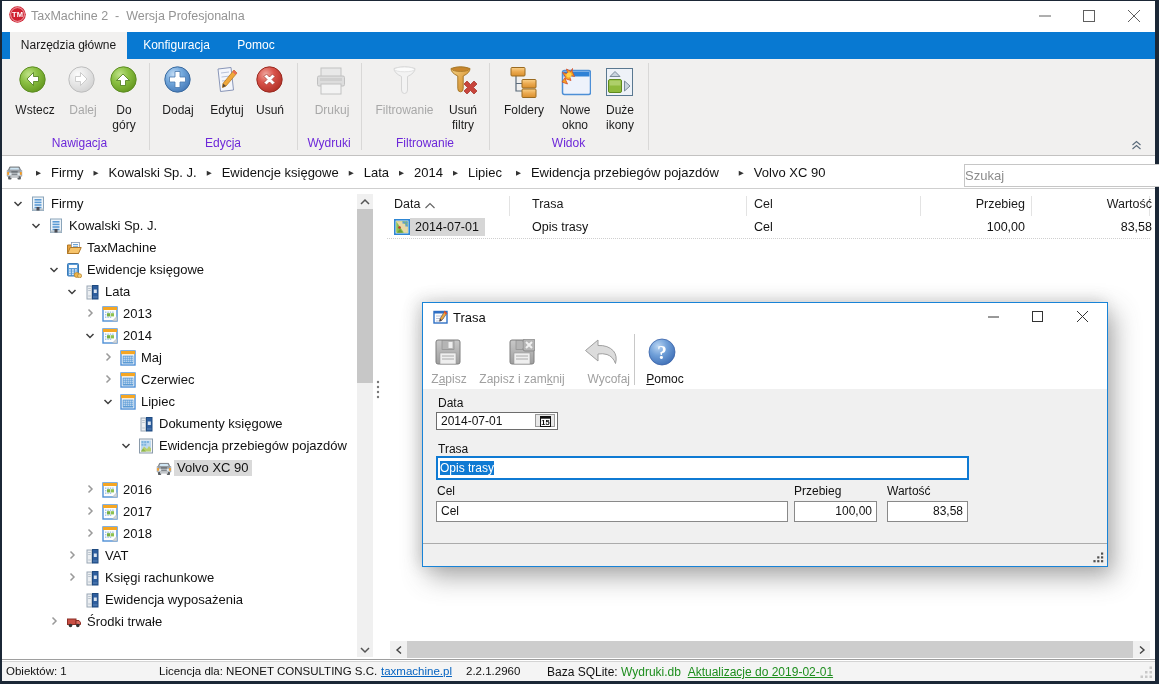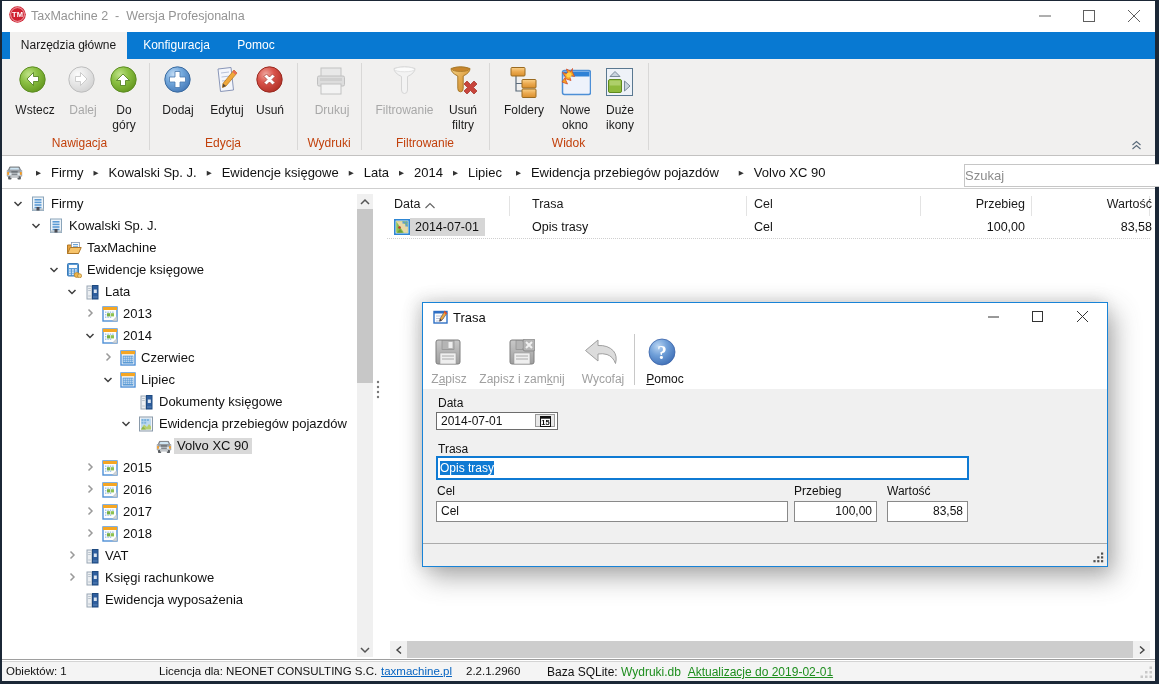--- a/index.html
+++ b/index.html
@@ -16,21 +16,21 @@
 .tabbar { position:absolute; left:2px; top:32px; right:4px; height:27px; background:#0879d2; }
 .tab { position:absolute; top:0; height:27px; line-height:27px; font-size:12px; color:#fff; text-align:center; }
 .tab.active { background:#f1f0ef; color:#1a1a1a; }
 
 
 .ribbon { position:absolute; left:2px; top:59px; right:4px; height:97px; background:#f1f0ef; border-bottom:1px solid #c3c2c1; }
 .rsep { position:absolute; top:4px; width:1px; height:87px; background:#d9d8d7; }
 .rbtn { position:absolute; top:44px; text-align:center; font-size:12px; color:#1c1c1c; line-height:15px; }
 .rbtn.dis { color:#a8a8a8; }
 .ricon { position:absolute; top:7px; }
-.glabel { position:absolute; top:77px; font-size:12px; color:#c2410c; text-align:center; }
+.glabel { position:absolute; top:77px; font-size:12px; color:#6d28d9; text-align:center; }
 
 
 .crumbbar { position:absolute; left:2px; top:157px; right:4px; height:32px; background:#fff; border-bottom:1px solid #cfcfcf; }
 .crumbs { position:absolute; left:4px; top:0; height:31px; display:flex; align-items:center; font-size:13px; color:#111; }
 .crumbs .sep { color:#333; font-size:6.5px; margin:0 10px; }
 .search { position:absolute; left:962px; top:7px; width:216px; height:23px; border:1px solid #c6c6c6; background:#fff; font-size:13px; color:#8c8c8c; line-height:21px; padding-left:0; }
 
 
 .main { position:absolute; left:2px; top:190px; width:1153px; height:470px; background:#fff; border-bottom:1px solid #9e9e9e; }
 
@@ -472,20 +472,29 @@
         </svg>
         <span class="tx" style="left:121px">2014</span>
       </div>
       <div class="trow">
         <svg class="tw" style="left:100px" width="12" height="12">
           <path d="M4.5 1.5 L8 5 L4.5 8.5" stroke="#9a9a9a" stroke-width="1.5" fill="none"></path>
         </svg>
         <svg class="ic" style="left:118px" width="16" height="16" viewBox="0 0 16 16">
           <use href="#i-mon"></use>
         </svg>
+        <span class="tx" style="left:139px">Maj</span>
+      </div>
+      <div class="trow">
+        <svg class="tw" style="left:100px" width="12" height="12">
+          <path d="M4.5 1.5 L8 5 L4.5 8.5" stroke="#9a9a9a" stroke-width="1.5" fill="none"></path>
+        </svg>
+        <svg class="ic" style="left:118px" width="16" height="16" viewBox="0 0 16 16">
+          <use href="#i-mon"></use>
+        </svg>
         <span class="tx" style="left:139px">Czerwiec</span>
       </div>
       <div class="trow">
         <svg class="tw" style="left:100px" width="12" height="12">
           <path d="M2.5 4 L6 7.5 L9.5 4" stroke="#3f3f3f" stroke-width="1.5" fill="none"></path>
         </svg>
         <svg class="ic" style="left:118px" width="16" height="16" viewBox="0 0 16 16">
           <use href="#i-mon"></use>
         </svg>
         <span class="tx" style="left:139px">Lipiec</span>
@@ -511,47 +520,38 @@
         </svg>
         <span class="tx sel" style="left:175px">Volvo XC 90</span>
       </div>
       <div class="trow">
         <svg class="tw" style="left:82px" width="12" height="12">
           <path d="M4.5 1.5 L8 5 L4.5 8.5" stroke="#9a9a9a" stroke-width="1.5" fill="none"></path>
         </svg>
         <svg class="ic" style="left:100px" width="16" height="16" viewBox="0 0 16 16">
           <use href="#i-cal"></use>
         </svg>
-        <span class="tx" style="left:121px">2015</span>
+        <span class="tx" style="left:121px">2016</span>
       </div>
       <div class="trow">
         <svg class="tw" style="left:82px" width="12" height="12">
           <path d="M4.5 1.5 L8 5 L4.5 8.5" stroke="#9a9a9a" stroke-width="1.5" fill="none"></path>
         </svg>
         <svg class="ic" style="left:100px" width="16" height="16" viewBox="0 0 16 16">
           <use href="#i-cal"></use>
         </svg>
-        <span class="tx" style="left:121px">2016</span>
+        <span class="tx" style="left:121px">2017</span>
       </div>
       <div class="trow">
         <svg class="tw" style="left:82px" width="12" height="12">
           <path d="M4.5 1.5 L8 5 L4.5 8.5" stroke="#9a9a9a" stroke-width="1.5" fill="none"></path>
         </svg>
         <svg class="ic" style="left:100px" width="16" height="16" viewBox="0 0 16 16">
           <use href="#i-cal"></use>
         </svg>
-        <span class="tx" style="left:121px">2017</span>
-      </div>
-      <div class="trow">
-        <svg class="tw" style="left:82px" width="12" height="12">
-          <path d="M4.5 1.5 L8 5 L4.5 8.5" stroke="#9a9a9a" stroke-width="1.5" fill="none"></path>
-        </svg>
-        <svg class="ic" style="left:100px" width="16" height="16" viewBox="0 0 16 16">
-          <use href="#i-cal"></use>
-        </svg>
         <span class="tx" style="left:121px">2018</span>
       </div>
       <div class="trow">
         <svg class="tw" style="left:64px" width="12" height="12">
           <path d="M4.5 1.5 L8 5 L4.5 8.5" stroke="#9a9a9a" stroke-width="1.5" fill="none"></path>
         </svg>
         <svg class="ic" style="left:82px" width="16" height="16" viewBox="0 0 16 16">
           <use href="#i-led"></use>
         </svg>
         <span class="tx" style="left:103px">VAT</span>
@@ -563,20 +563,29 @@
         <svg class="ic" style="left:82px" width="16" height="16" viewBox="0 0 16 16">
           <use href="#i-led"></use>
         </svg>
         <span class="tx" style="left:103px">Księgi rachunkowe</span>
       </div>
       <div class="trow">
         <svg class="ic" style="left:82px" width="16" height="16" viewBox="0 0 16 16">
           <use href="#i-led"></use>
         </svg>
         <span class="tx" style="left:103px">Ewidencja wyposażenia</span>
+      </div>
+      <div class="trow">
+        <svg class="tw" style="left:46px" width="12" height="12">
+          <path d="M4.5 1.5 L8 5 L4.5 8.5" stroke="#9a9a9a" stroke-width="1.5" fill="none"></path>
+        </svg>
+        <svg class="ic" style="left:64px" width="16" height="16" viewBox="0 0 16 16">
+          <use href="#i-trk"></use>
+        </svg>
+        <span class="tx" style="left:85px">Środki trwałe</span>
       </div>
     </div>
   <div class="vscroll">
     <svg style="position:absolute;left:2px;top:4px" width="12" height="8">
         <path d="M2 6 L6 2 L10 6" stroke="#555" stroke-width="1.5" fill="none"></path>
       </svg>
     <div class="thumb"></div>
     <svg style="position:absolute;left:2px;top:452px" width="12" height="8">
         <path d="M2 2 L6 6 L10 2" stroke="#555" stroke-width="1.5" fill="none"></path>
       </svg>
@@ -691,21 +700,21 @@
       </svg>
     <svg style="position:absolute;left:160px;top:7px" width="37" height="28" viewBox="0 0 37 28">
       <path d="M2.5 12.5 L15 2 L15 7.5 Q25 7 30.5 13 Q34.5 18 32.5 25.5 Q30 18.5 24 16.5 Q19.5 15.2 15 16 L15 23 Z" fill="#dcdcdc" stroke="#9f9f9f" stroke-width="1"></path>
     </svg>
     <svg style="position:absolute;left:225px;top:7px" width="28" height="28">
         <circle cx="14" cy="14" r="13" fill="url(#ghelp)" stroke="#3a62a8" stroke-width="0.8"></circle>
         <text x="14" y="21" font-size="19" font-weight="bold" fill="#fff" text-anchor="middle" font-family="Liberation Serif">?</text>
       </svg>
     <div class="tlabel" style="left:4px;width:44px;">Z<u>a</u>pisz</div>
     <div class="tlabel" style="left:55px;width:88px;">Zapisz i zam<u>k</u>nij</div>
-    <div class="tlabel" style="left:153px;width:54px;">Wycofaj</div>
+    <div class="tlabel" style="left:153px;width:54px;text-align:right;">Wycofaj</div>
     <div style="position:absolute; left:211px; top:3px; width:1px; height:51px; background:#c8c8c8;"></div>
     <div class="tlabel" style="left:217px;width:50px;color:#111"><u>P</u>omoc</div>
   </div>
   <div class="dform">
     <label style="left:15px; top:7px;">Data</label>
     <div class="dinput" style="left:13px; top:23px; width:122px; height:18px; border-color:#6d6d6d;">2014-07-01
       <span style="position:absolute; right:2px; top:1px; width:20px; height:13px; background:#e8e8e8; border:1px solid #9a9a9a; text-align:center;">
         <svg width="11" height="11" viewBox="0 0 11 11" style="margin-top:0px">
             <rect x="0.5" y="0.5" width="10" height="10" fill="#fff" stroke="#111"></rect>
             <rect x="0.5" y="0.5" width="10" height="2.2" fill="#111"></rect>

